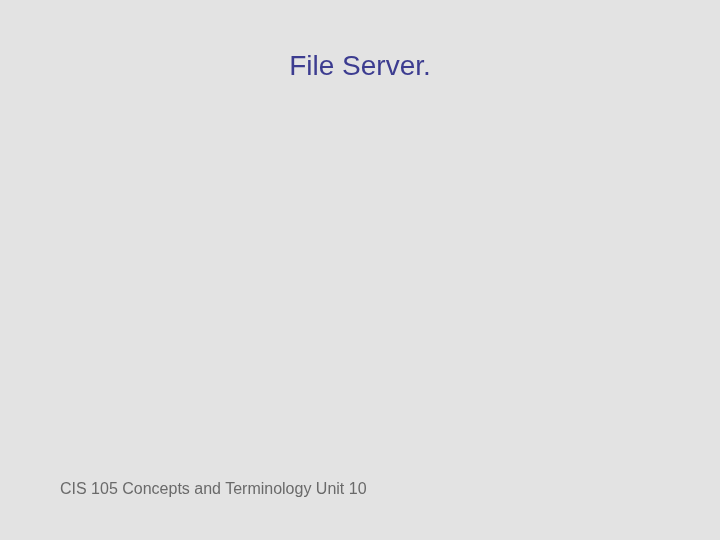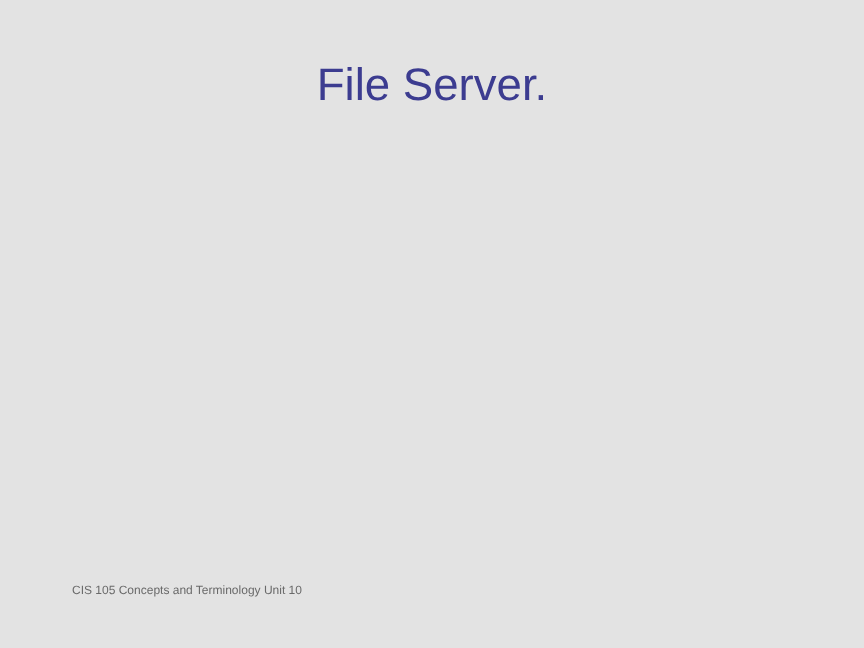--- a/index.html
+++ b/index.html
@@ -13,37 +13,37 @@
     }
     .slide {
       width: 100%;
       height: 100%;
       padding: 50px 60px 40px 60px;
       display: flex;
       flex-direction: column;
     }
     .title {
       text-align: center;
-      font-size: 38px;
+      font-size: 28px;
       color: #3c3c90;
       font-weight: normal;
       margin-bottom: 32px;
     }
     .body-text {
       font-size: 27px;
       color: #6a6a6a;
       line-height: 1.35;
       padding-left: 36px;
       padding-right: 20px;
     }
     .footer {
       position: absolute;
       left: 60px;
       bottom: 42px;
-      font-size: 10px;
+      font-size: 16px;
       color: #6a6a6a;
     }
   </style>
 </head>
 <body>
 
 <div class="slide">
   <h1 class="title">File Server.</h1>
   <div class="footer">CIS 105 Concepts and Terminology  Unit 10</div>
 </div>

